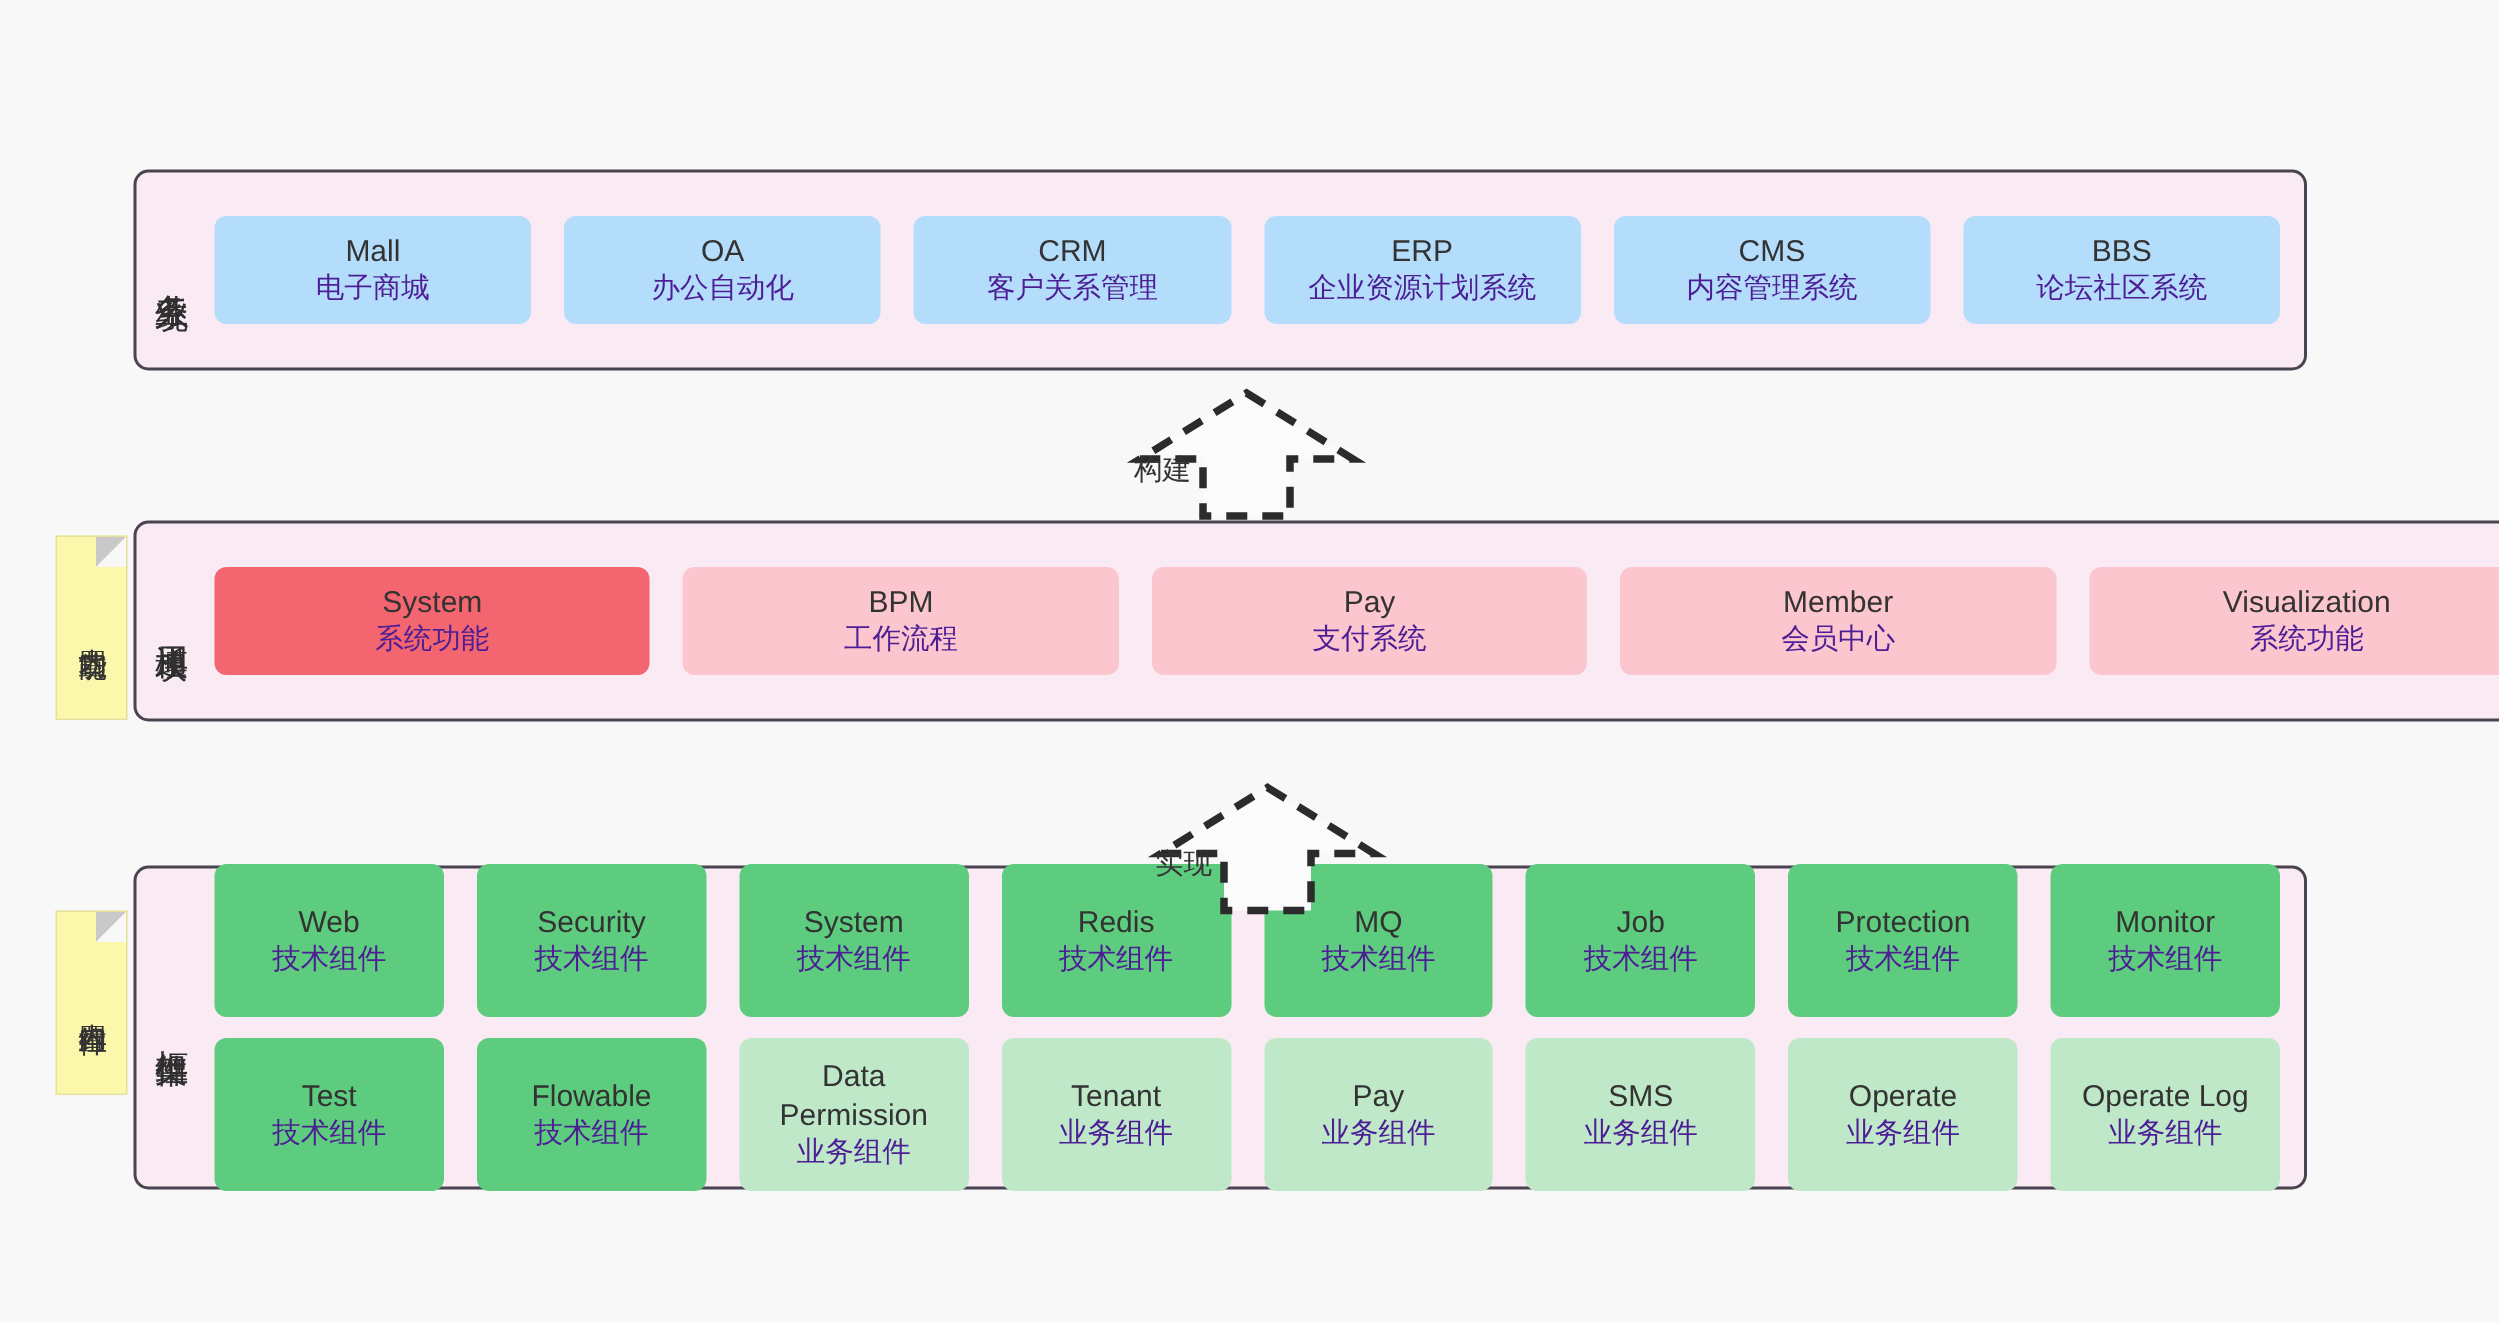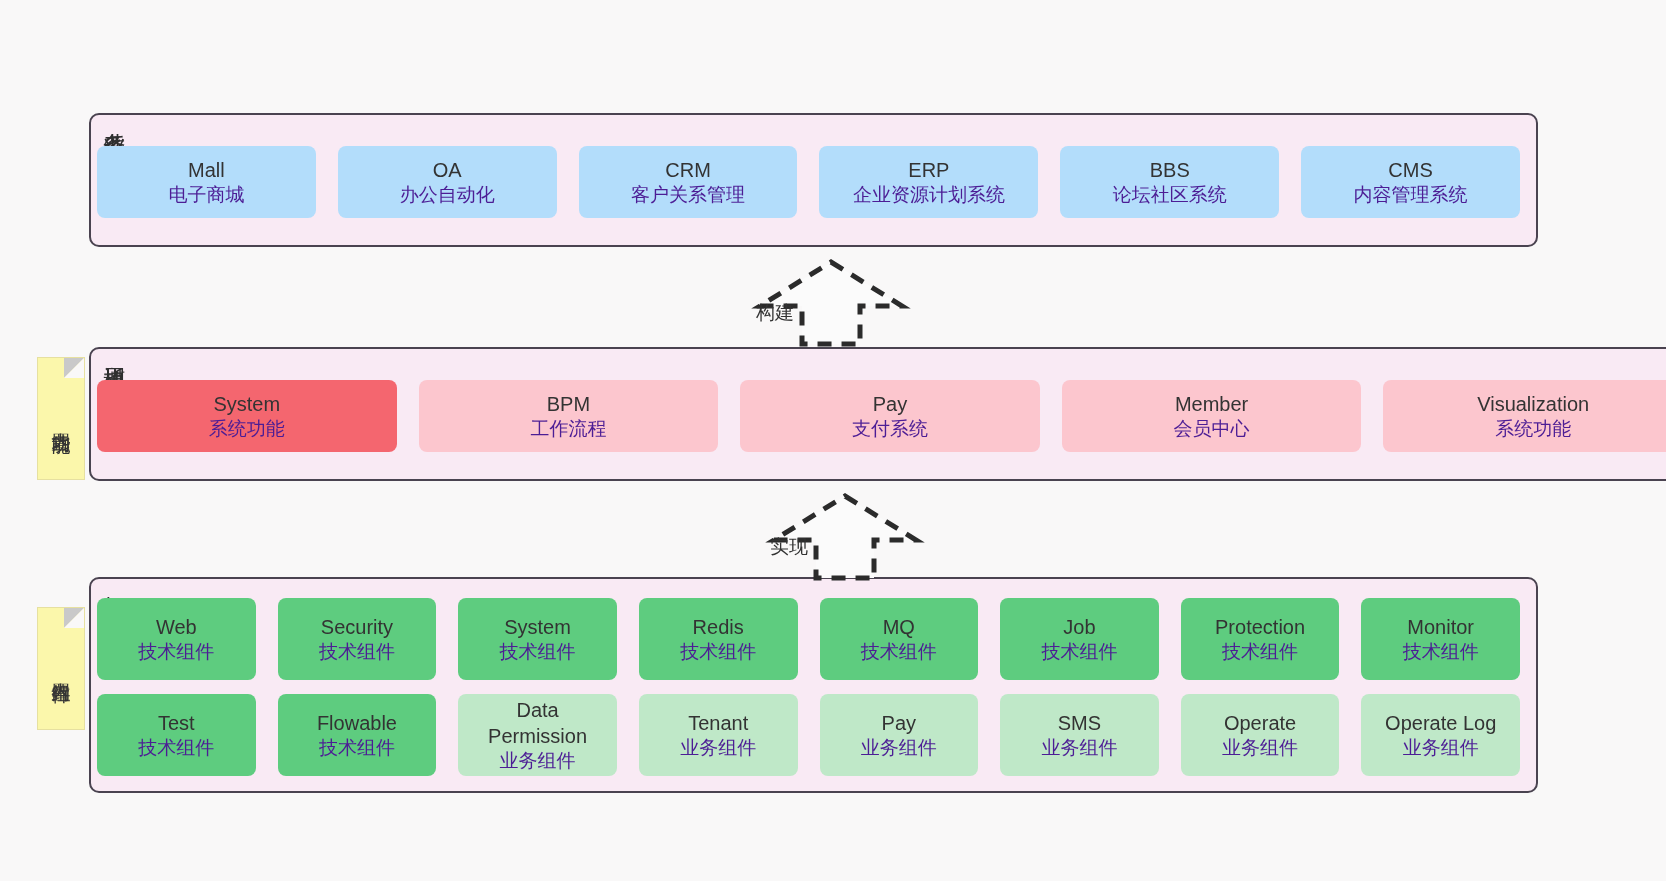--- a/index.html
+++ b/index.html
@@ -22,21 +22,21 @@
   }
 
   
   .band {
     position: absolute;
     background: #f9eaf4;
     border: 2px solid #4a4350;
     border-radius: 10px;
     box-sizing: border-box;
     display: flex;
-    flex-direction: column;
+    flex-direction: row;
     align-items: stretch;
   }
   .band-title {
     flex: 0 0 auto;
     width: 46px;
     display: flex;
     align-items: center;
     justify-content: center;
     font-size: 22px;
     line-height: 1.22;
@@ -81,21 +81,21 @@
   .c-pink        { background: #fcc6ce; }
   .c-green       { background: #5ecc7f; }
   .c-lightgreen  { background: #bfe8c8; }
 
   
   #band-business { left: 89px;  top: 113px; width: 1449px; height: 134px; }
   #band-modules  { left: 89px;  top: 347px; width: 1612px; height: 134px; }
   #band-frame    { left: 89px;  top: 577px; width: 1449px; height: 216px; }
 
   #band-business .cell, #band-modules .cell { height: 72px; }
-  #band-frame .cell { height: 82px; }
+  #band-frame .cell { height: 102px; }
 
   
   .note {
     position: absolute;
     width: 48px;
     background: #fbf7ab;
     border: 1px solid #e6e0a0;
     box-sizing: border-box;
     display: flex;
     align-items: center;
@@ -141,21 +141,21 @@
     position: absolute;
     left: 0;
     width: 100%;
     text-align: left;
     font-size: 19px;
     color: #333333;
     user-select: none;
   }
   #arrow-build  { left: 756px; top: 258px; width: 150px; height: 88px; }
   #arrow-build  .arrow-label { top: 42px; }
-  #arrow-impl   { left: 770px; top: 492px; width: 150px; height: 88px; }
+  #arrow-impl   { left: 770px; top: 521px; width: 150px; height: 88px; }
   #arrow-impl   .arrow-label { top: 42px; }
 </style>
 </head>
 <body>
 
 <div id="canvas">
 
   <div class="band" id="band-business">
     <div class="band-title">业务系统</div>
     <div class="band-body">
@@ -170,26 +170,26 @@
         </div>
         <div class="cell c-blue">
           <span class="t1">CRM</span>
           <span class="t2">客户关系管理</span>
         </div>
         <div class="cell c-blue">
           <span class="t1">ERP</span>
           <span class="t2">企业资源计划系统</span>
         </div>
         <div class="cell c-blue">
+          <span class="t1">CMS</span>
+          <span class="t2">内容管理系统</span>
+        </div>
+        <div class="cell c-blue">
           <span class="t1">BBS</span>
           <span class="t2">论坛社区系统</span>
-        </div>
-        <div class="cell c-blue">
-          <span class="t1">CMS</span>
-          <span class="t2">内容管理系统</span>
         </div>
       </div>
     </div>
   </div>
 
   <div class="uparrow" id="arrow-build">
     <svg width="150" height="88" viewBox="0 0 150 88">
       <polygon points="75,4 146,48 104,48 104,86 46,86 46,48 4,48" fill="#fbfbfb" stroke="#2b2b2b" stroke-width="5" stroke-dasharray="14 10" stroke-linejoin="miter"></polygon>
     </svg>
     <div class="arrow-label">构建</div>

